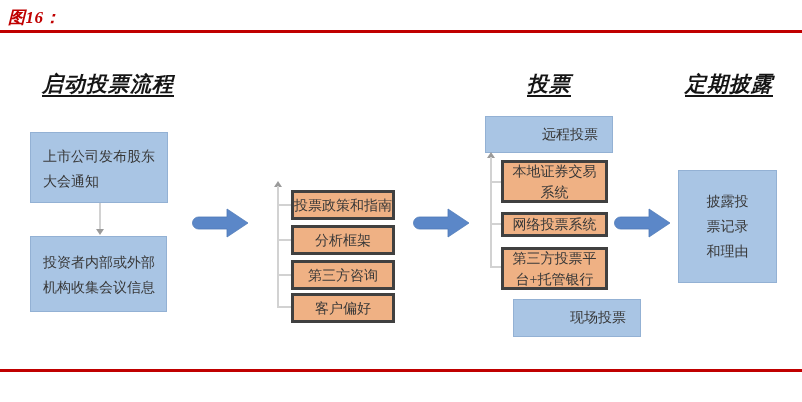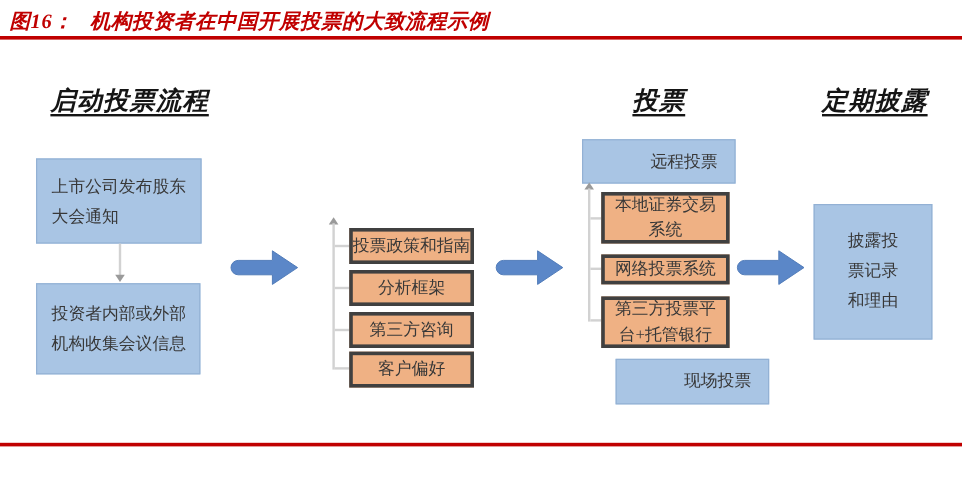--- a/index.html
+++ b/index.html
@@ -3,21 +3,21 @@
 <meta charset="utf-8">
 <style>
   html,body{margin:0;padding:0;background:#fff;}
   .canvas{
     position:relative;width:802px;height:402px;background:#ffffff;overflow:hidden;
     font-family:"Liberation Serif","DejaVu Serif",serif;
   }
   
   .titlebar{
     position:absolute;left:8px;top:6px;display:flex;align-items:baseline;
-    color:#C00000;font-weight:bold;font-style:italic;font-size:17px;letter-spacing:.5px;white-space:nowrap;
+    color:#C00000;font-weight:bold;font-style:italic;font-size:17px;letter-spacing:.5px;white-space:nowrap;flex-direction:column;
   }
   .titlebar .fig-label{margin-right:14px;}
   .rule{position:absolute;left:0;width:802px;height:3px;background:#C00000;}
   .rule.top{top:30px;}
   .rule.bottom{top:369px;}
   
   .stage-h{
     position:absolute;top:70px;font-size:21px;font-weight:bold;font-style:italic;color:#151515;
     text-align:center;text-decoration:underline;text-decoration-thickness:2px;text-underline-offset:4px;
     letter-spacing:1px;white-space:nowrap;
@@ -39,21 +39,20 @@
   .tri-up{position:absolute;width:0;height:0;border-left:4px solid transparent;border-right:4px solid transparent;border-bottom:6px solid #9a9a9a;}
   .bigarrow{position:absolute;width:58px;height:34px;}
 </style>
 </head>
 <body>
 
 <div class="canvas">
 
   <div class="titlebar">
     <span class="fig-label">图16：</span>
-    <span>机构投资者在中国开展投票的大致流程示例</span>
   </div>
   <div class="rule top"></div>
   <div class="rule bottom"></div>
 
   <div class="stage-h" style="left:38px;width:140px;">启动投票流程</div>
   <div class="stage-h" style="left:509px;width:80px;">投票</div>
   <div class="stage-h" style="left:679px;width:100px;">定期披露</div>
 
   <div class="bluebox" style="left:30px;top:132px;width:138px;height:71px;padding:11px 11px 0 12px;line-height:25px;">上市公司发布股东大会通知</div>
   <div class="cline" style="left:99px;top:203px;width:2px;height:27px;"></div>

